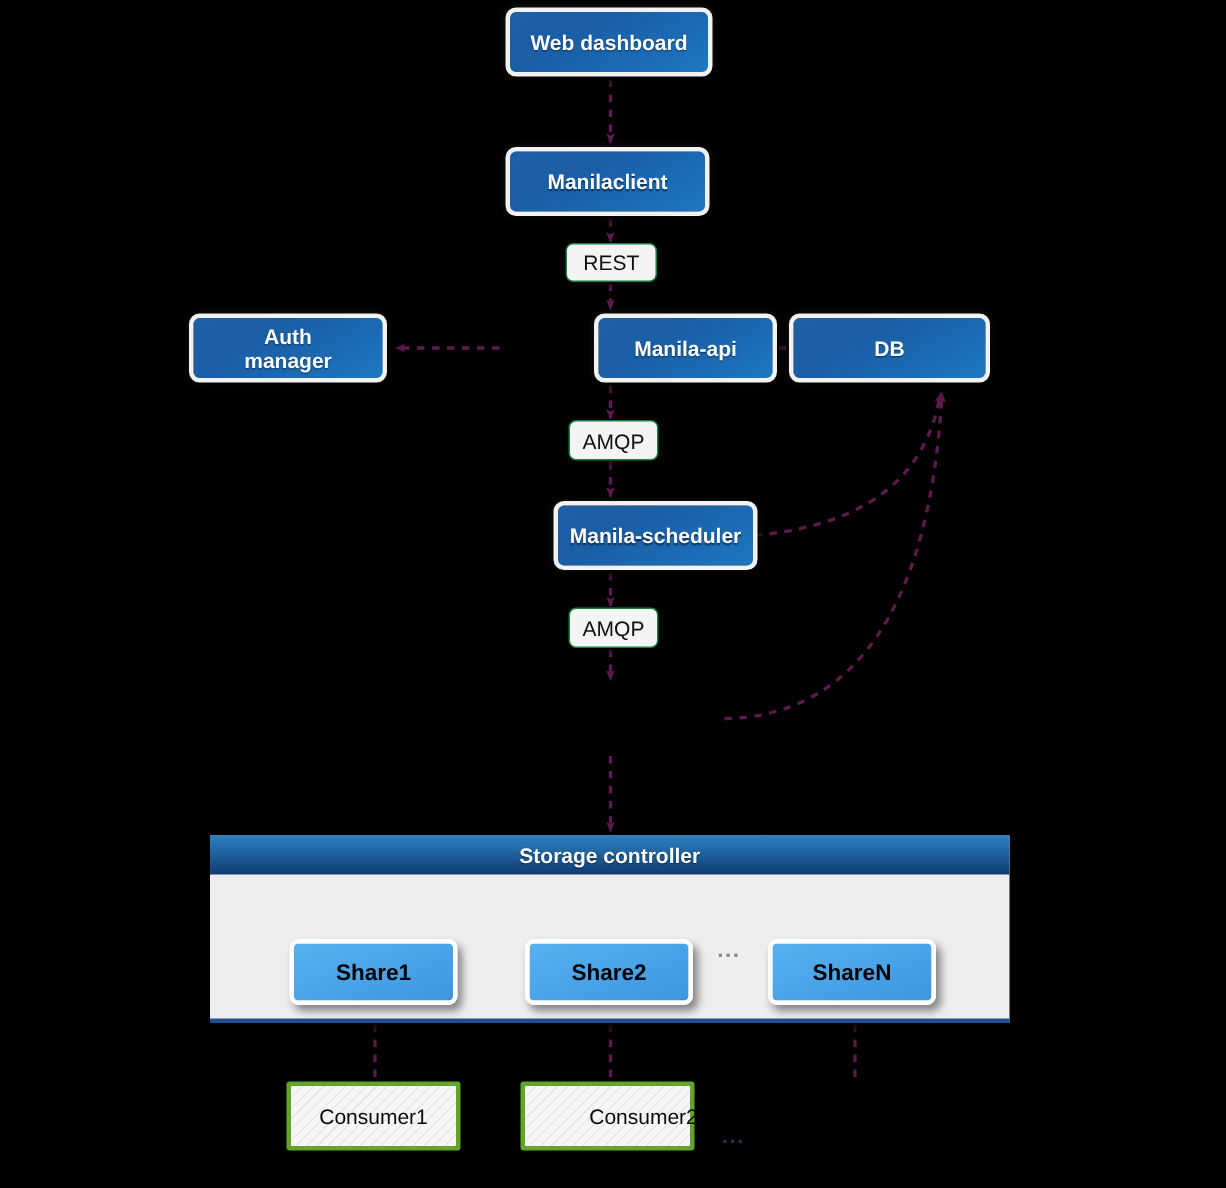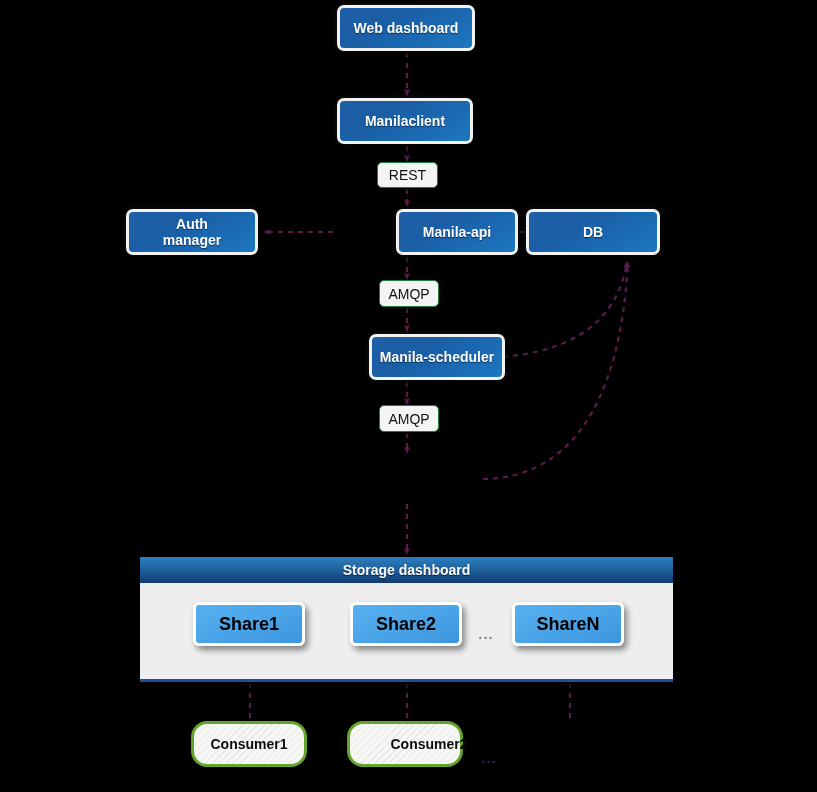--- a/index.html
+++ b/index.html
@@ -89,43 +89,44 @@
 
   
   .share {
     position: absolute;
     box-sizing: border-box;
     border: 3px solid #ffffff;
     border-radius: 6px;
     background: linear-gradient(160deg, #58b0ef 0%, #4aa4e8 50%, #3e95dd 100%);
     color: #000000;
     font-weight: bold;
-    font-size: 18px;
+    font-size: 15px;
     display: flex;
     align-items: center;
     justify-content: center;
     box-shadow: 3px 4px 6px rgba(0,0,0,0.45);
+    margin-top: 24px;
   }
 
   
   .consumer {
     position: absolute;
     box-sizing: border-box;
     border: 3px solid #63a52a;
-    border-radius: 16px;
+    border-radius: 2px;
     background-color: #f7f7f5;
     background-image: repeating-linear-gradient(
       -45deg,
       rgba(150,150,150,0.16) 0px,
       rgba(150,150,150,0.16) 1px,
       rgba(255,255,255,0) 1px,
       rgba(255,255,255,0) 5px
     );
     color: #0b0b0b;
-    font-weight: bold;
+    font-weight: normal;
     font-size: 14px;
     display: flex;
     align-items: center;
     justify-content: center;
     box-shadow: 3px 4px 7px rgba(0,0,0,0.85);
   }
 
   
   .ellipsis {
     position: absolute;
@@ -214,21 +215,21 @@
   <div class="proto-label" style="left:379px; top:280px; width:60px; height:27px;">
     <span>AMQP</span>
   </div>
 
   <div class="proto-label" style="left:379px; top:405px; width:60px; height:27px;">
     <span>AMQP</span>
   </div>
 
   <div class="panel" style="left:140px; top:557px; width:533px; height:125px;">
     <div class="panel-header">
-      <span>Storage dashboard</span>
+      <span>Storage controller</span>
     </div>
     <div class="panel-body">
 
       <div class="share" style="left:53px; top:19px; width:112px; height:44px;">
         <span>Share1</span>
       </div>
 
       <div class="share" style="left:210px; top:19px; width:112px; height:44px;">
         <span>Share2</span>
       </div>

